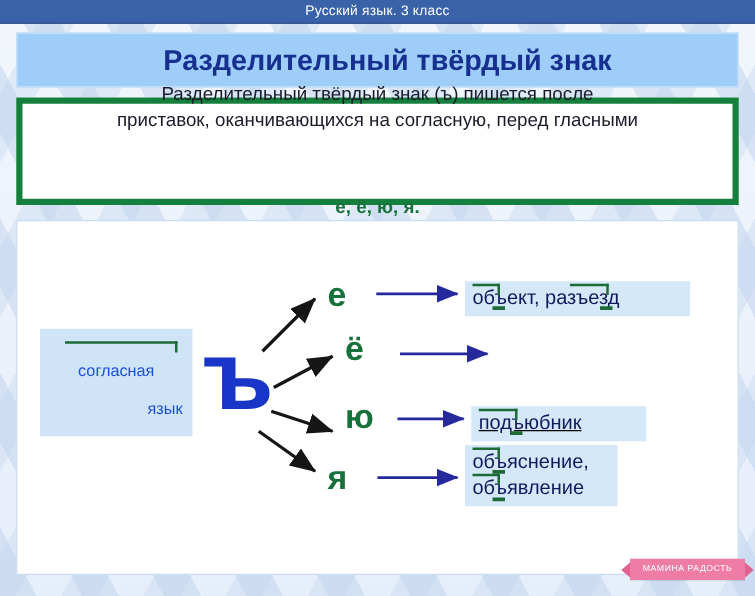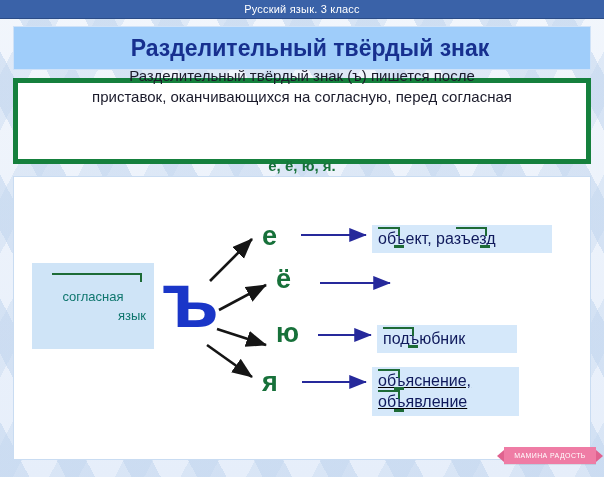--- a/index.html
+++ b/index.html
@@ -127,23 +127,24 @@
     width: 122px; height: 86px;
     background: #cfe4f7;
     box-sizing: border-box;
     display: flex;
     flex-direction: column;
     align-items: center;
     justify-content: center;
     z-index: 6;
   }
   .source-line {
-    color: #0f766e;
+    color: #1d4ed8;
     font-size: 13px;
     line-height: 19px;
+    margin-top: 11px;
   }
   .source-line.indent { align-self: flex-end; padding-right: 8px; }
 
   
   .hard-sign {
     position: absolute;
     left: 148px; top: 84px;
     color: #1a36c8;
     font-size: 78px;
     font-weight: bold;
@@ -177,22 +178,22 @@
   .word-line {
     color: #101a5c;
     font-size: 16px;
     line-height: 21px;
     white-space: nowrap;
     position: relative;
     display: block;
   }
   .wb-1 { left: 358px; top: 48px;  width: 180px; }
   .wb-2 { left: 381px; top: 96px;  width: 160px; }
-  .wb-3 { left: 363px; top: 148px; width: 140px; }
-  .wb-4 { left: 358px; top: 190px; width: 147px; text-decoration: underline; }
+  .wb-3 { left: 363px; top: 148px; width: 140px; text-decoration: underline; }
+  .wb-4 { left: 358px; top: 179px; width: 122px; }
 
   
   .pfx {
     position: absolute;
     border-top: 2px solid #1d6b36;
     border-right: 2px solid #1d6b36;
     height: 7px;
     top: -6px;
     z-index: 7;
   }
@@ -247,21 +248,21 @@
 <div class="topbar">
   <span class="topbar-text">Русский язык. 3 класс</span>
 </div>
 
 <div class="heading-box">
   <span class="heading-text">Разделительный твёрдый знак</span>
 </div>
 
 <div class="rule-box">
   <span class="rule-line">Разделительный твёрдый знак (ъ) пишется после</span>
-  <span class="rule-line">приставок, оканчивающихся на согласную, перед согласная</span>
+  <span class="rule-line">приставок, оканчивающихся на согласную, перед гласными</span>
   <span class="rule-vowels">е, ё, ю, я.</span>
 </div>
 
 <div class="diagram-panel">
 
   <svg class="diagram-svg" viewBox="0 0 578 284">
     <defs>
       <marker id="blkArrow" markerWidth="9" markerHeight="9" refX="7.6" refY="3.2" orient="auto" markerUnits="strokeWidth">
         <path d="M0,0 L8,3.2 L0,6.4 z" fill="#151515"></path>
       </marker>

